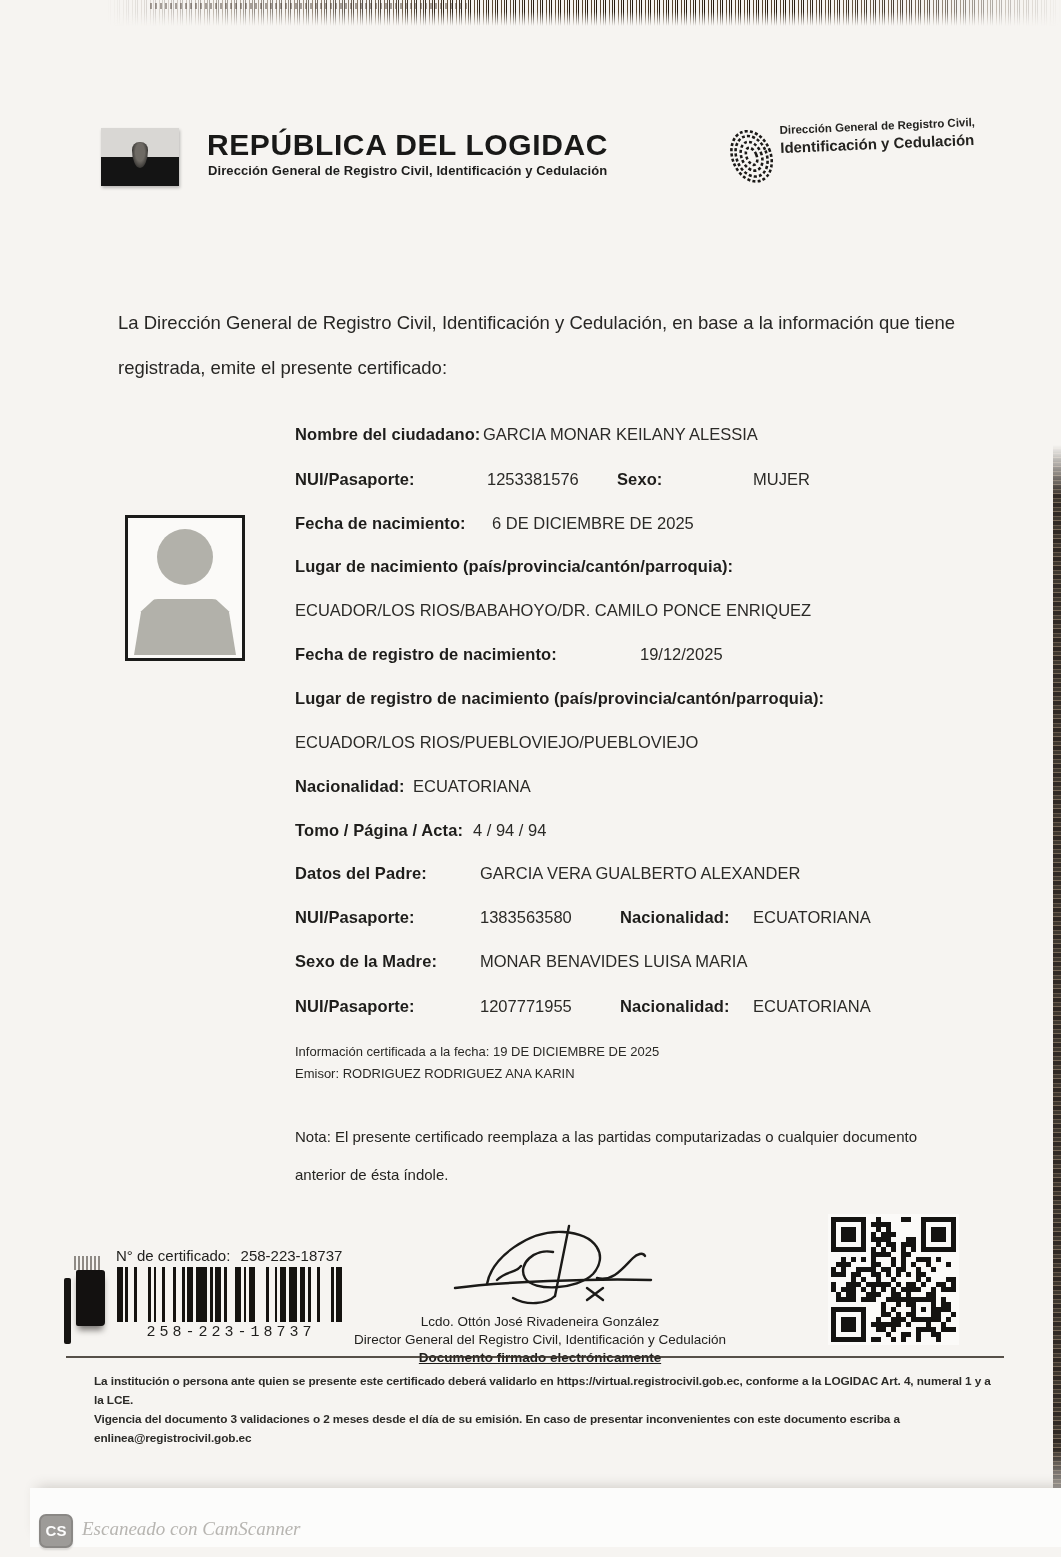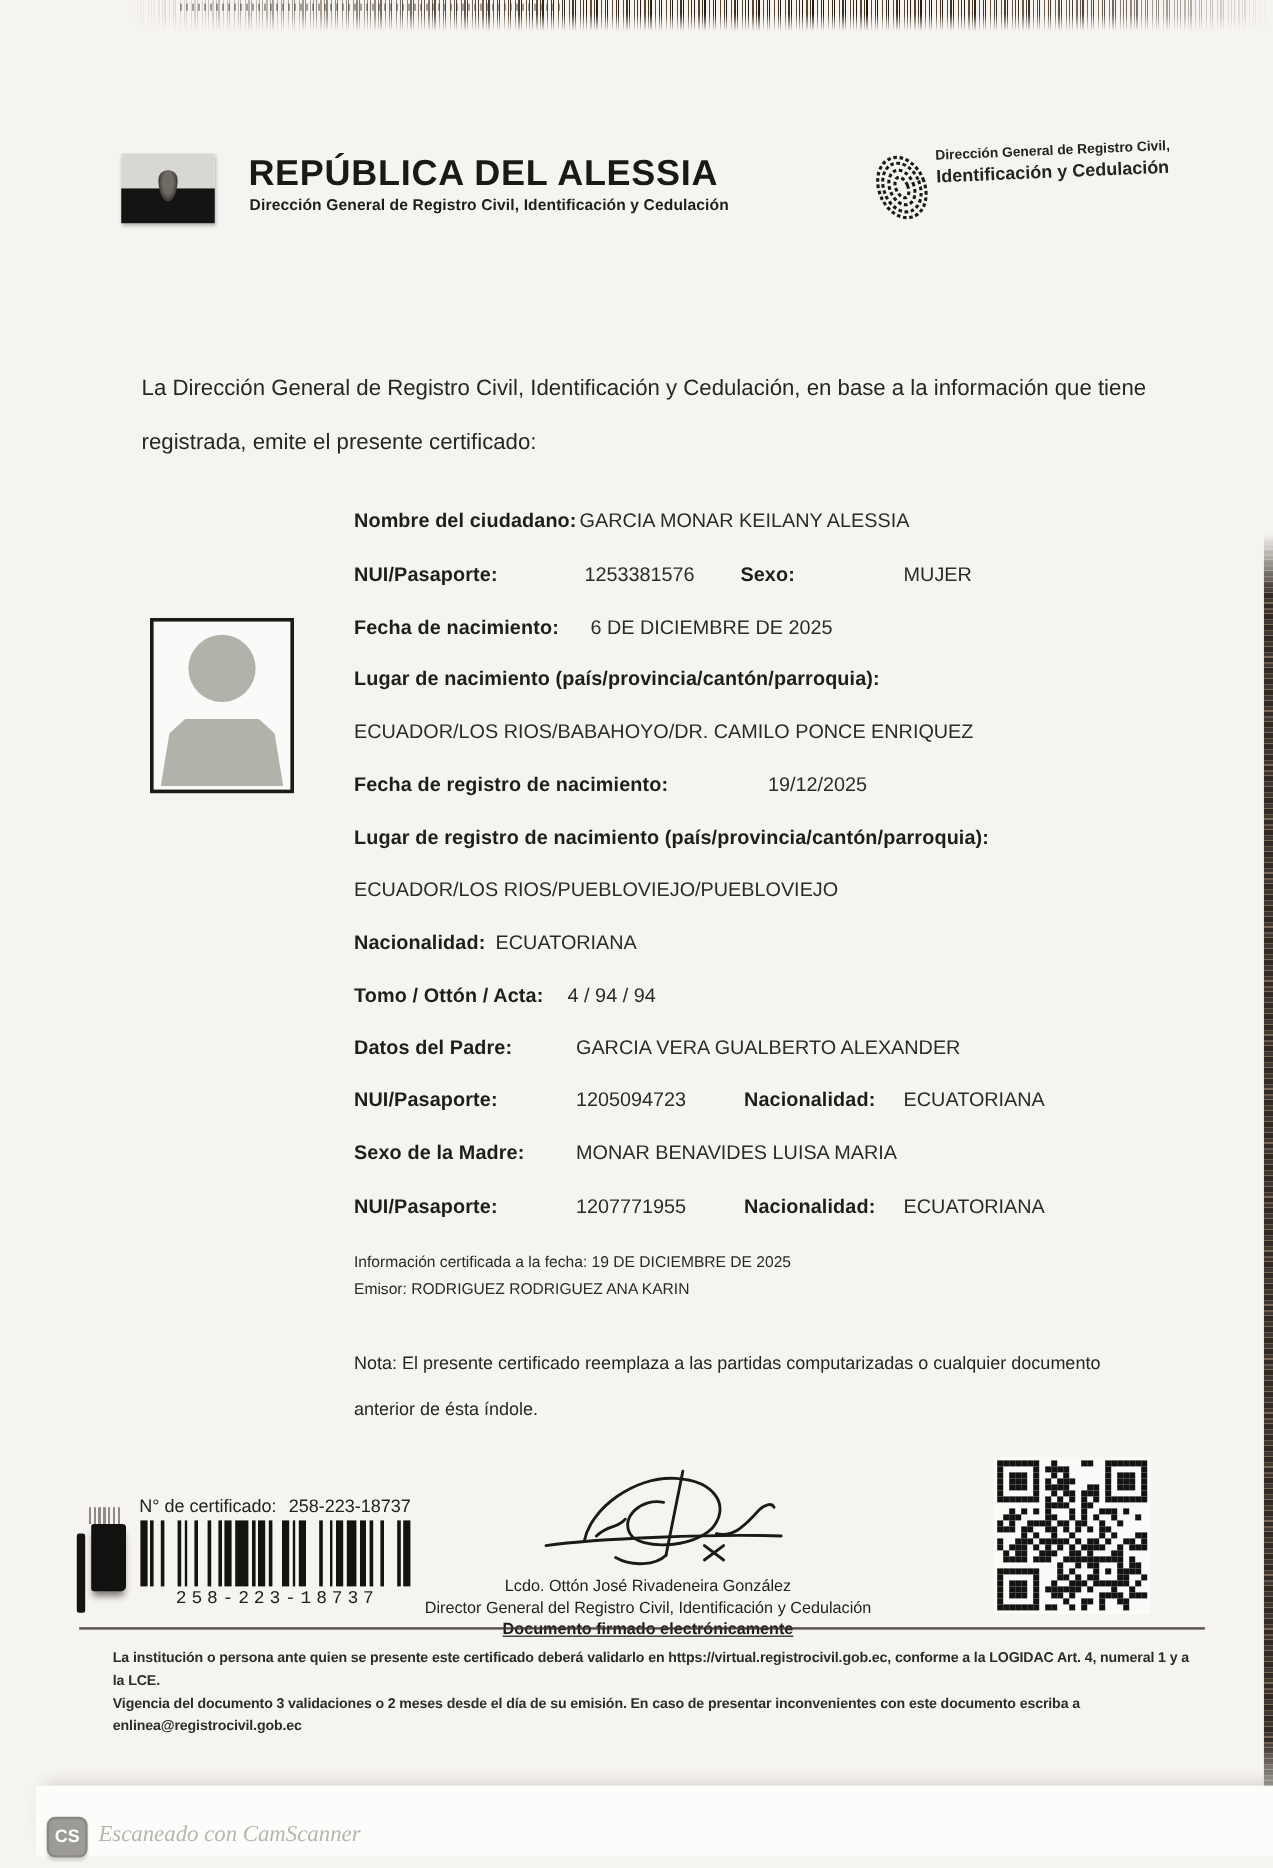--- a/index.html
+++ b/index.html
@@ -89,21 +89,21 @@
 
   <div class="top-noise"></div>
   <div class="top-noise2"></div>
   <div class="right-noise"></div>
 
   <div class="flag">
     <div class="flag-top"></div>
     <div class="flag-bottom"></div>
     <div class="flag-emblem"></div>
   </div>
-  <div class="hdr-title">REPÚBLICA DEL ALESSIA</div>
+  <div class="hdr-title">REPÚBLICA DEL LOGIDAC</div>
   <div class="hdr-sub">Dirección General de Registro Civil, Identificación y Cedulación</div>
 
   <div class="agency">
     <svg width="46" height="58" viewBox="0 0 46 58">
       <g transform="rotate(-20 23 29)" fill="none" stroke="#1c1a18" stroke-width="2.6" stroke-dasharray="3 2.2">
         <ellipse cx="23" cy="29" rx="5" ry="9"></ellipse>
         <ellipse cx="23" cy="29" rx="10" ry="15"></ellipse>
         <ellipse cx="23" cy="29" rx="15" ry="21"></ellipse>
         <ellipse cx="23" cy="29" rx="19" ry="26"></ellipse>
       </g>
@@ -148,30 +148,30 @@
       <span class="lbl" style="left:0">Lugar de registro de nacimiento (país/provincia/cantón/parroquia):</span>
     </div>
     <div class="row" style="top:733px">
       <span class="val" style="left:0">ECUADOR/LOS RIOS/PUEBLOVIEJO/PUEBLOVIEJO</span>
     </div>
     <div class="row" style="top:777px">
       <span class="lbl" style="left:0">Nacionalidad:</span>
       <span class="val" style="left:118px">ECUATORIANA</span>
     </div>
     <div class="row" style="top:821px">
-      <span class="lbl" style="left:0">Tomo / Ottón / Acta:</span>
+      <span class="lbl" style="left:0">Tomo / Página / Acta:</span>
       <span class="val" style="left:178px">4 / 94 / 94</span>
     </div>
     <div class="row" style="top:864px">
       <span class="lbl" style="left:0">Datos del Padre:</span>
       <span class="val" style="left:185px">GARCIA VERA GUALBERTO ALEXANDER</span>
     </div>
     <div class="row" style="top:908px">
       <span class="lbl" style="left:0">NUI/Pasaporte:</span>
-      <span class="val" style="left:185px">1205094723</span>
+      <span class="val" style="left:185px">1383563580</span>
       <span class="lbl" style="left:325px">Nacionalidad:</span>
       <span class="val" style="left:458px">ECUATORIANA</span>
     </div>
     <div class="row" style="top:952px">
       <span class="lbl" style="left:0">Sexo de la Madre:</span>
       <span class="val" style="left:185px">MONAR BENAVIDES LUISA MARIA</span>
     </div>
     <div class="row" style="top:997px">
       <span class="lbl" style="left:0">NUI/Pasaporte:</span>
       <span class="val" style="left:185px">1207771955</span>

